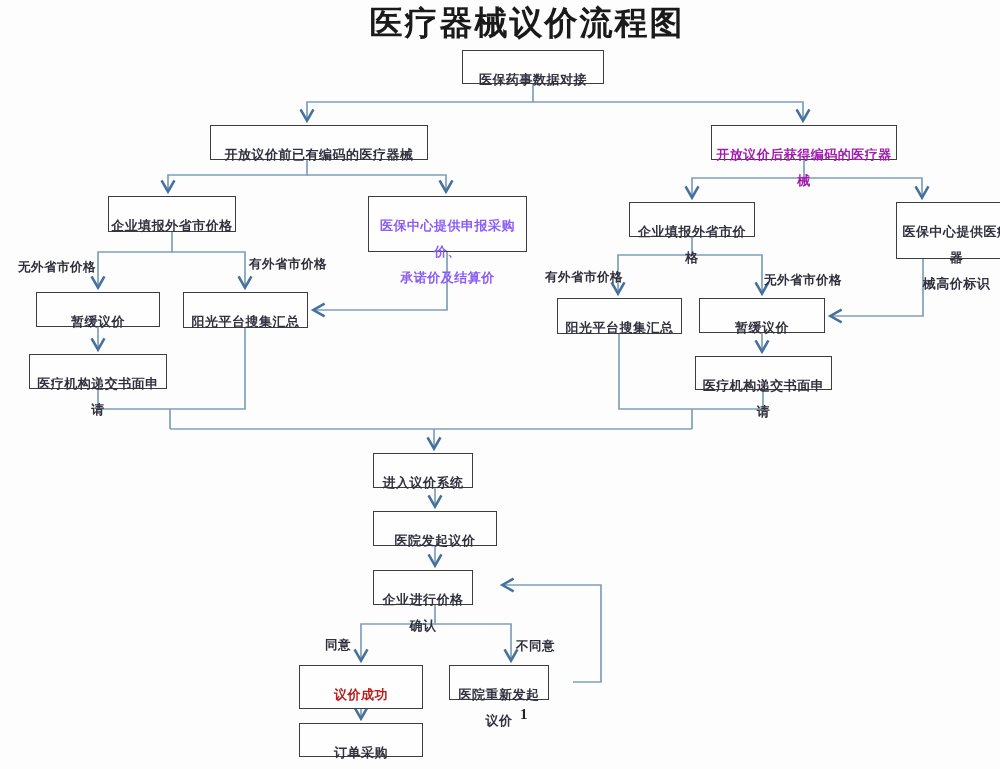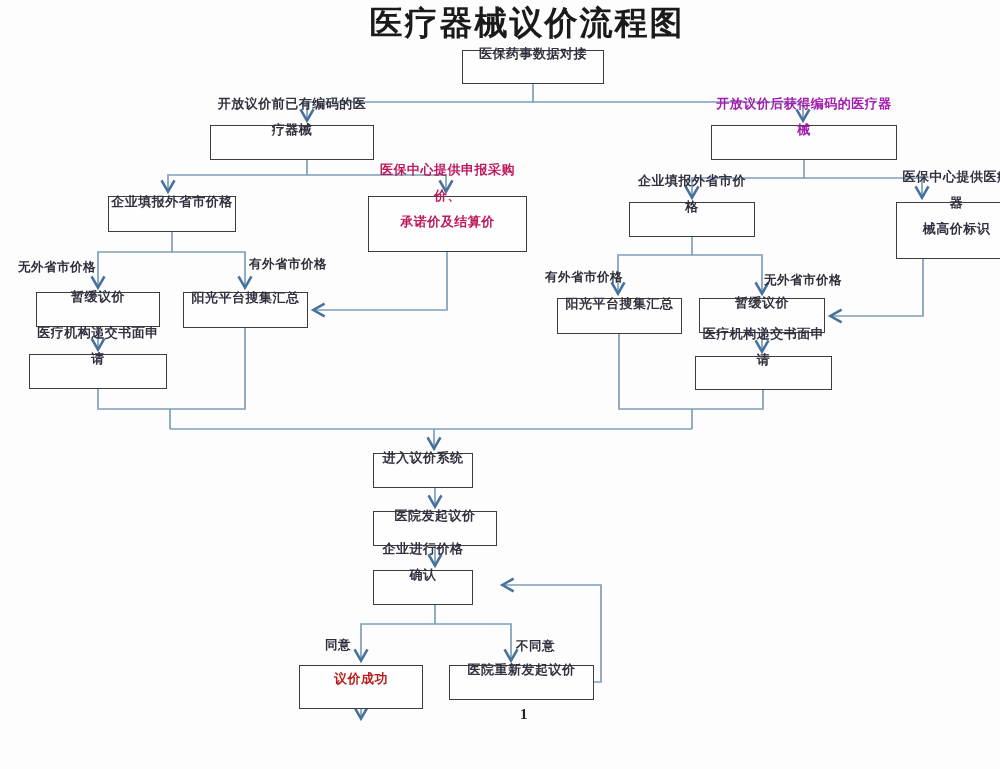--- a/index.html
+++ b/index.html
@@ -12,21 +12,21 @@
   .title{
     position:absolute;left:527px;top:1px;transform:translateX(-50%);
     font-size:33px;font-weight:700;letter-spacing:2px;color:#1a1a1a;
     white-space:nowrap;
   }
   svg.connectors{position:absolute;left:0;top:0;width:1000px;height:769px;z-index:1;}
   .flow-line{fill:none;stroke:var(--line,#7e9fbc);stroke-width:1.7px;}
   .node{
     position:absolute;z-index:2;box-sizing:border-box;
     border:1.7px solid #3d3d3d;background:#fefefe;
-    display:flex;align-items:flex-end;justify-content:center;
+    display:flex;align-items:flex-start;justify-content:center;
     text-align:center;font-size:13px;font-weight:600;letter-spacing:0.5px;
     color:#31313f;white-space:pre-line;line-height:2.0;padding:16px 2px;
   }
   .edge-label{
     position:absolute;z-index:2;font-size:12.5px;font-weight:700;
     letter-spacing:0.5px;color:#2e2e3a;white-space:nowrap;
   }
   .page-number{
     position:absolute;left:520px;top:706px;z-index:2;
     font-size:15px;font-weight:700;color:#222;
@@ -86,45 +86,46 @@
       <path class="flow-line" marker-end="url(#arrow)" d="M435,624 L511,624 L511,661"></path>
 
       <path class="flow-line" marker-end="url(#arrow)" d="M361,700 L361,719"></path>
 
       <path class="flow-line" marker-end="url(#arrow)" d="M573,682 L601,682 L601,585 L502,585"></path>
     </g>
   </svg>
 
   <div class="node" style="left: 462px; top: 50px; width: 142px; height: 32px; border-color: rgb(61, 61, 61); color: rgb(49, 49, 63);"><span>医保药事数据对接</span></div>
 
-  <div class="node" style="left: 210px; top: 125px; width: 164px; height: 35px; border-color: rgb(61, 61, 61); color: rgb(49, 49, 63);"><span>开放议价前已有编码的医疗器械</span></div>
+  <div class="node" style="left: 210px; top: 125px; width: 218px; height: 35px; border-color: rgb(61, 61, 61); color: rgb(49, 49, 63);"><span>开放议价前已有编码的医疗器械</span></div>
   <div class="node" style="left: 711px; top: 125px; width: 186px; height: 35px; border-color: rgb(61, 61, 61); color: #a21caf;"><span>开放议价后获得编码的医疗器械</span></div>
 
   <div class="node" style="left: 108px; top: 196px; width: 128px; height: 36px; border-color: rgb(61, 61, 61); color: rgb(49, 49, 63);"><span>企业填报外省市价格</span></div>
-  <div class="node" style="left: 368px; top: 196px; width: 159px; height: 56px; border-color: rgb(61, 61, 61); color: #be185d;"><span>医保中心提供申报采购价、
+  <div class="node" style="left: 368px; top: 196px; width: 159px; height: 56px; border-color: rgb(61, 61, 61); color: #8b5cf6;"><span>医保中心提供申报采购价、
 承诺价及结算价</span></div>
 
   <div class="node" style="left: 36px; top: 292px; width: 124px; height: 35px; border-color: rgb(61, 61, 61); color: rgb(49, 49, 63);"><span>暂缓议价</span></div>
   <div class="node" style="left: 183px; top: 292px; width: 125px; height: 36px; border-color: rgb(61, 61, 61); color: rgb(49, 49, 63);"><span>阳光平台搜集汇总</span></div>
   <div class="node" style="left: 29px; top: 354px; width: 138px; height: 35px; border-color: rgb(61, 61, 61); color: rgb(49, 49, 63);"><span>医疗机构递交书面申请</span></div>
 
   <div class="node" style="left: 629px; top: 202px; width: 126px; height: 35px; border-color: rgb(61, 61, 61); color: rgb(49, 49, 63);"><span>企业填报外省市价格</span></div>
   <div class="node" style="left: 860px; top: 202px; width: 121px; height: 57px; border-color: rgb(61, 61, 61); color: rgb(49, 49, 63); margin-left: 36px;"><span>医保中心提供医疗器
 械高价标识</span></div>
 
   <div class="node" style="left: 557px; top: 298px; width: 125px; height: 36px; border-color: rgb(61, 61, 61); color: rgb(49, 49, 63);"><span>阳光平台搜集汇总</span></div>
   <div class="node" style="left: 699px; top: 298px; width: 126px; height: 35px; border-color: rgb(61, 61, 61); color: rgb(49, 49, 63);"><span>暂缓议价</span></div>
   <div class="node" style="left: 695px; top: 356px; width: 137px; height: 34px; border-color: rgb(61, 61, 61); color: rgb(49, 49, 63);"><span>医疗机构递交书面申请</span></div>
 
   <div class="node" style="left: 373px; top: 453px; width: 100px; height: 35px; border-color: rgb(61, 61, 61); color: rgb(49, 49, 63);"><span>进入议价系统</span></div>
   <div class="node" style="left: 373px; top: 511px; width: 124px; height: 35px; border-color: rgb(61, 61, 61); color: rgb(49, 49, 63);"><span>医院发起议价</span></div>
   <div class="node" style="left: 373px; top: 570px; width: 100px; height: 35px; border-color: rgb(61, 61, 61); color: rgb(49, 49, 63);"><span>企业进行价格确认</span></div>
 
   <div class="node" style="left: 299px; top: 665px; width: 124px; height: 44px; border-color: rgb(61, 61, 61); color: #b91c1c;"><span>议价成功</span></div>
-  <div class="node" style="left: 449px; top: 665px; width: 145px; height: 35px; border-color: rgb(61, 61, 61); color: rgb(49, 49, 63);"><span>医院重新发起议价</span></div>
+  <div class="node" style="left: 449px; top: 665px; width: 100px; height: 35px; border-color: rgb(61, 61, 61); color: rgb(49, 49, 63);"><span>医院重新发起议价</span></div>
+  <div class="node" style="left: 299px; top: 723px; width: 124px; height: 33px; border-color: rgb(61, 61, 61); color: rgb(49, 49, 63);"><span>订单采购</span></div>
 
   <div class="edge-label" style="left:18px;top:259px;">无外省市价格</div>
   <div class="edge-label" style="left:249px;top:256px;">有外省市价格</div>
   <div class="edge-label" style="left:545px;top:269px;">有外省市价格</div>
   <div class="edge-label" style="left:764px;top:272px;">无外省市价格</div>
   <div class="edge-label" style="left:325px;top:637px;">同意</div>
   <div class="edge-label" style="left:516px;top:638px;">不同意</div>
 
   <div class="page-number">1</div>
 

